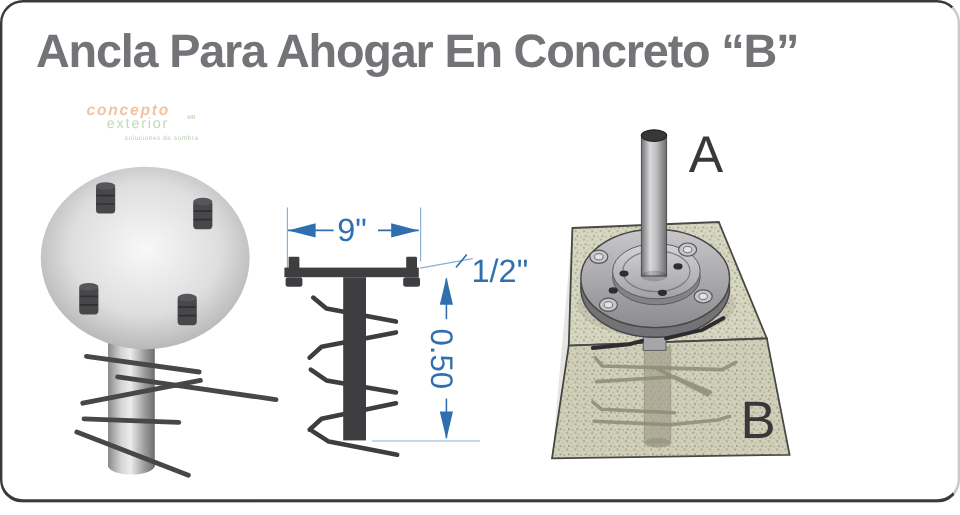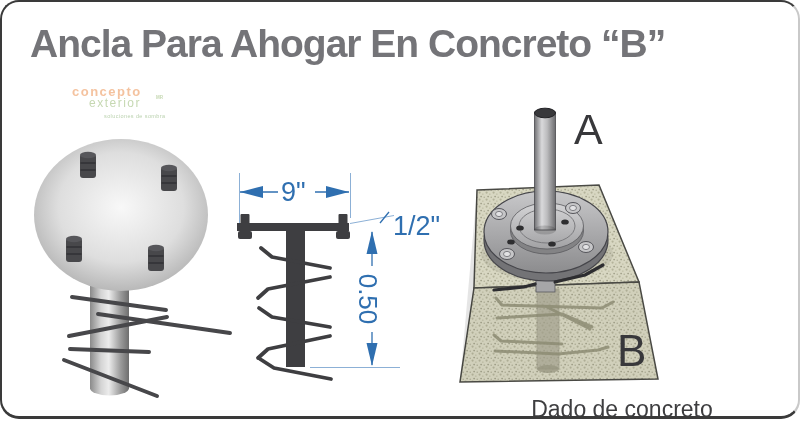--- a/index.html
+++ b/index.html
@@ -10,21 +10,21 @@
     box-sizing:border-box;overflow:hidden;
     font-family:"Liberation Sans", sans-serif;
     border-radius:19px;
   }
   .title{
     position:absolute;left:28px;top:20px;
     font-size:39px;font-weight:bold;letter-spacing:-1px;
     color:#747478;white-space:nowrap;
   }
   .logo{position:absolute;left:68px;top:83px;opacity:.8;line-height:1;}
-  .logo .l1{position:absolute;left:2px;top:0;font-size:13px;font-weight:bold;letter-spacing:1.5px;color:#f2b488;}
+  .logo .l1{position:absolute;left:2px;top:0;font-size:13px;font-weight:bold;letter-spacing:1.5px;color:#f2b488;font-style:italic;}
   .logo .l2{position:absolute;left:19px;top:12px;font-size:12px;font-weight:normal;letter-spacing:1.5px;color:#b8cfa0;}
   .logo .tm{position:absolute;left:86px;top:11px;font-size:4.5px;font-weight:bold;color:#b8cfa0;}
   .logo .tag{position:absolute;left:34px;top:29px;font-size:5.5px;letter-spacing:.4px;color:#aac79b;white-space:nowrap;}
   .lbl{position:absolute;color:#3c3c3e;white-space:nowrap;}
   .contra{left:215px;top:132px;width:240px;text-align:center;font-size:20px;}
   .dim{position:absolute;color:#2f6fb0;white-space:nowrap;}
   .dim9{left:279px;top:175px;font-size:27px;}
   .dimhalf{left:391px;top:209px;font-size:27px;}
   .dimdepth{
     left:338px;top:283px;width:58px;height:28px;text-align:center;
@@ -229,15 +229,14 @@
         <ellipse cx="543" cy="111" rx="10.5" ry="4.8" fill="#38383b" stroke="#232326" stroke-width="1"></ellipse>
       </g>
     </g>
   </svg>
 
   <div class="dim dim9">9"</div>
   <div class="dim dimhalf">1/2"</div>
   <div class="dim dimdepth">0.50</div>
   <div class="lbl labelA">A</div>
   <div class="lbl labelB">B</div>
-  <div class="lbl caption-right">Dado de concreto</div>
 
 </div>
 
 </body></html>

